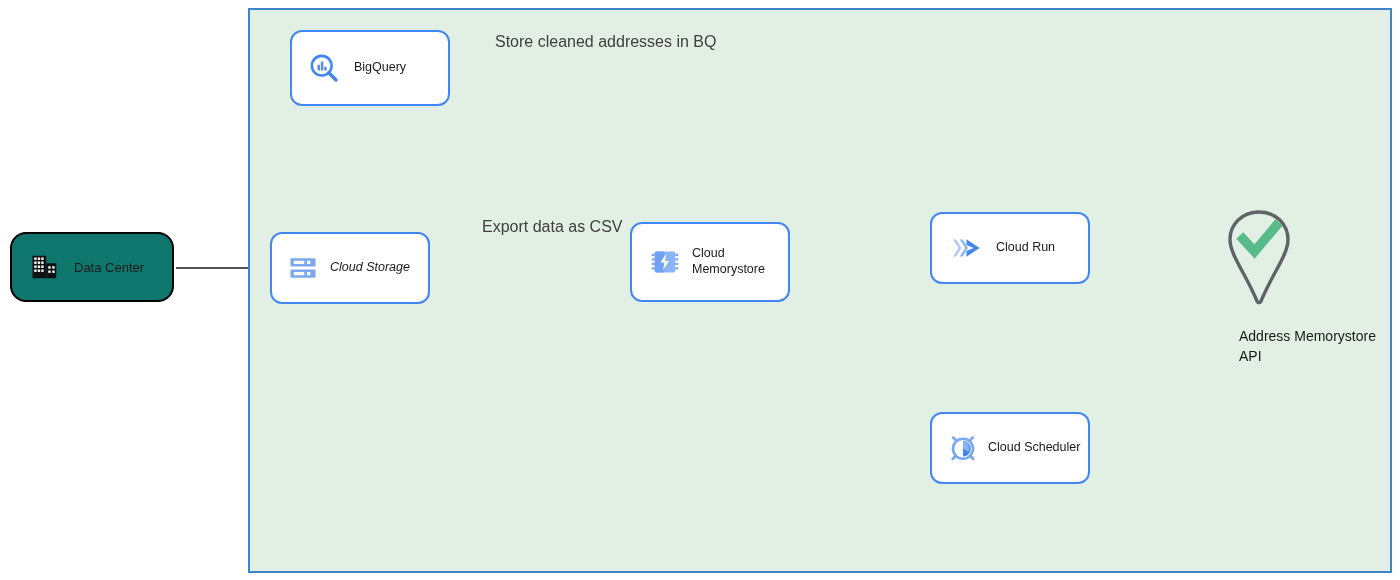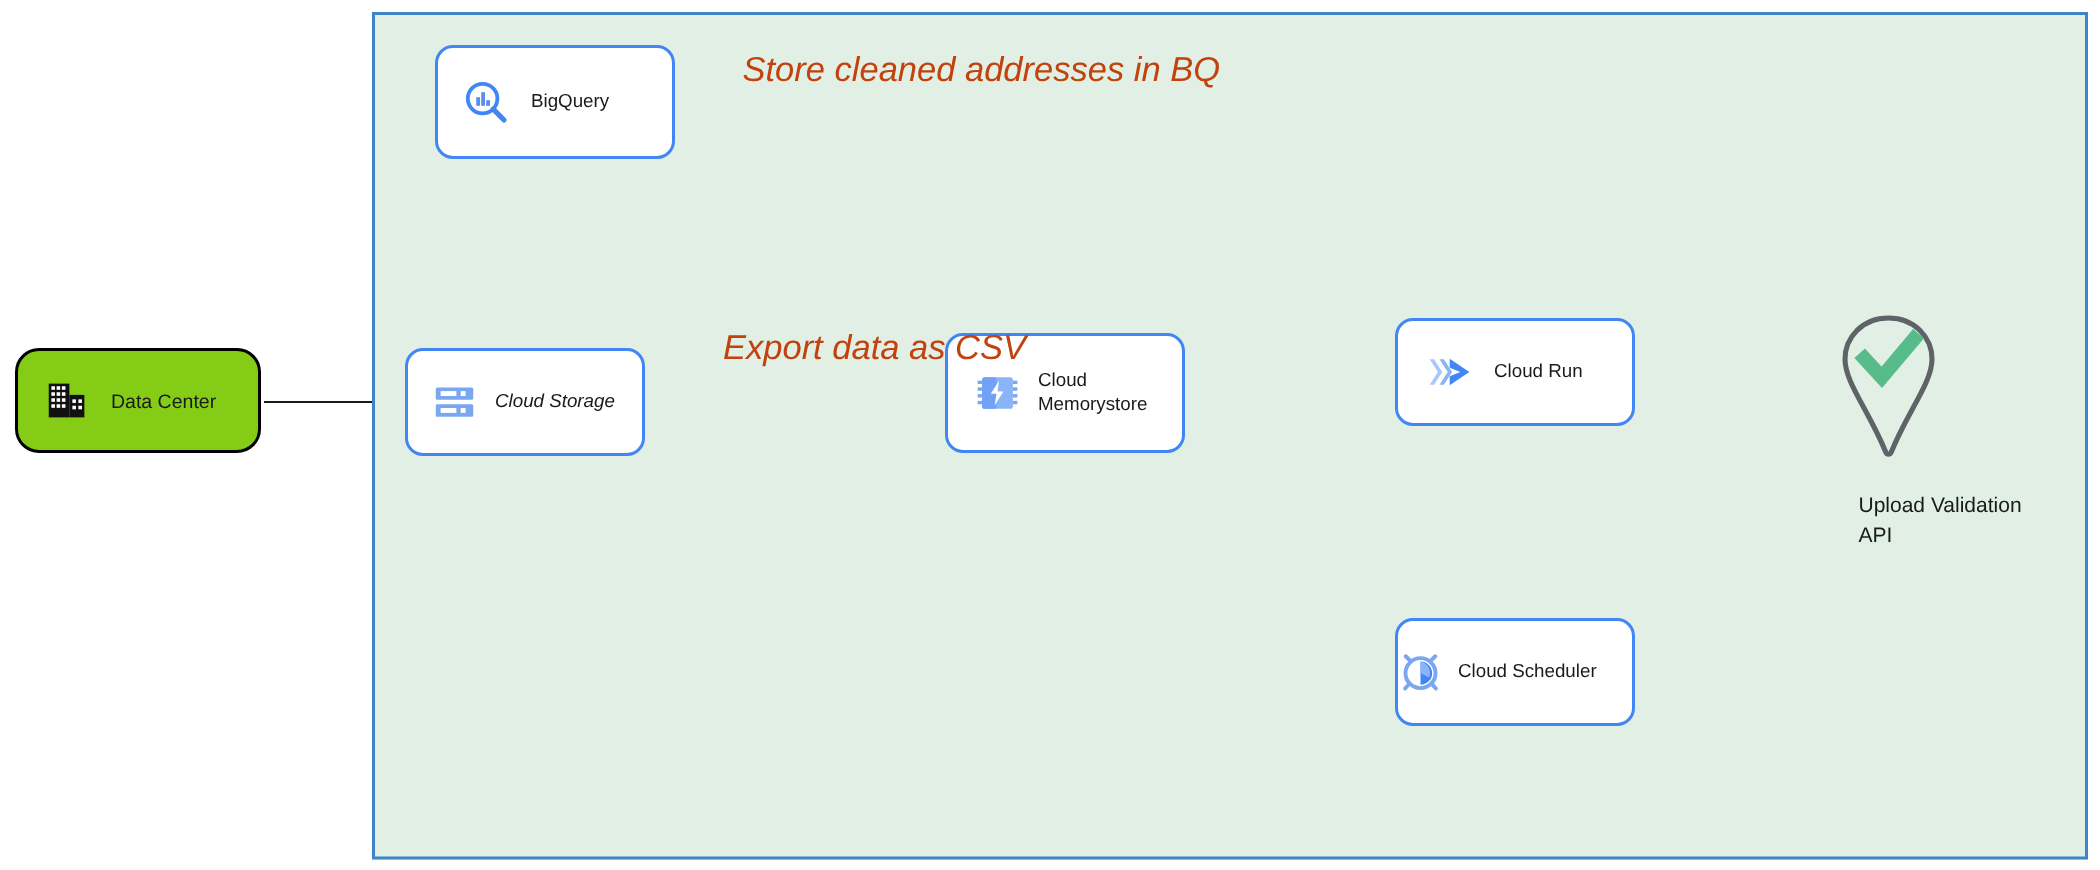--- a/index.html
+++ b/index.html
@@ -42,44 +42,43 @@
     line-height: 1.25;
     white-space: pre-line;
   }
   .gcp-node .nicon {
     flex: 0 0 auto;
     display: flex;
     align-items: center;
     justify-content: center;
   }
   .onprem-node {
-    background: #84cc16;
+    background: #0f766e;
     border: 2.5px solid #000000;
     border-radius: 16px;
   }
   .onprem-node .nlabel {
     font-size: 13px;
     color: #1a1a1a;
   }
   .caption {
     position: absolute;
     font-size: 17.5px;
     color: #1a1a1a;
     line-height: 1.42;
     white-space: pre-line;
     z-index: 3;
   }
   .edge-label {
     position: absolute;
-    font-size: 23px;
-    color: #c2410c;
+    font-size: 16px;
+    color: #404040;
     line-height: 1.35;
     white-space: pre-line;
     z-index: 4;
-    font-style: italic;
   }
   .pin-label {
     position: absolute;
     font-size: 14px;
     color: #1a1a1a;
     line-height: 1.45;
     white-space: pre-line;
     z-index: 3;
   }
   #zone {
@@ -226,21 +225,21 @@
     <span class="nicon" style="width:34px;height:32px;margin-right:12px;">
       <svg width="34" height="32" viewBox="0 0 26 24" xmlns="http://www.w3.org/2000/svg">
         <path d="M2.4 5.5 L6.6 12 L2.4 18.5 L4.6 18.5 L8.8 12 L4.6 5.5 Z" fill="#a8c7fa"></path>
         <path d="M7.4 5.5 L11.6 12 L7.4 18.5 L9.6 18.5 L13.8 12 L9.6 5.5 Z" fill="#8ab4f8"></path>
         <path d="M12.6 5.3 L22.6 12 L12.6 18.7 L12.6 14.2 L18 12 L12.6 9.8 Z" fill="#4285f4"></path>
       </svg>
     </span>
     <span class="nlabel">Cloud Run</span>
   </div>
 
-  <div class="node gcp-node" style="left:930px; top:412px; width:160px; height:72px; ">
+  <div class="node gcp-node" style="left:930px; top:412px; width:160px; height:72px; padding-left:16px;">
     <span class="nicon" style="width:30px;height:30px;margin-right:10px;">
       <svg width="30" height="30" viewBox="0 0 24 24" xmlns="http://www.w3.org/2000/svg">
         <line x1="4.1" y1="3.6" x2="6.6" y2="6.1" stroke="#7aa7f0" stroke-width="2.1" stroke-linecap="round"></line>
         <line x1="19.9" y1="3.6" x2="17.4" y2="6.1" stroke="#7aa7f0" stroke-width="2.1" stroke-linecap="round"></line>
         <line x1="5.6" y1="18.8" x2="3.8" y2="20.8" stroke="#7aa7f0" stroke-width="2.1" stroke-linecap="round"></line>
         <line x1="18.4" y1="18.8" x2="20.2" y2="20.8" stroke="#7aa7f0" stroke-width="2.1" stroke-linecap="round"></line>
         <circle cx="12" cy="12.6" r="8" fill="none" stroke="#7aa7f0" stroke-width="2.1"></circle>
         <path d="M12 6.4 A6.2 6.2 0 0 1 12 18.8 Z" fill="#4285f4"></path>
         <path d="M12 6.4 L12 12.6 L16.6 14.9 A6.2 6.2 0 0 0 12 6.4 Z" fill="#8ab4f8"></path>
       </svg>
@@ -248,21 +247,21 @@
     <span class="nlabel">Cloud Scheduler</span>
   </div>
 
   <div class="pin-wrap" style="left:1222px; top:208px; width:74px; height:100px;">
     <svg width="74" height="100" viewBox="0 0 74 100" xmlns="http://www.w3.org/2000/svg">
       <path d="M37 4 C19.5 4 8 17 8 31.5 C8 47 24 66 35.2 93.5 C35.8 95.2 38.2 95.2 38.8 93.5 C50 66 66 47 66 31.5 C66 17 54.5 4 37 4 Z" fill="none" stroke="#5f6368" stroke-width="3.4" stroke-linejoin="round"></path>
       <path d="M21 31 L32.5 43.5 L54 18" fill="none" stroke="#57bb8a" stroke-width="9.5" stroke-linecap="square" stroke-linejoin="miter"></path>
     </svg>
   </div>
 
-  <div class="pin-label" style="left:1239px; top:326px; width:150px;">Upload Validation
+  <div class="pin-label" style="left:1239px; top:326px; width:150px;">Address Memorystore
 API</div>
 
   <div class="edge-label" style="left:495px; top:31px;">Store cleaned addresses in BQ</div>
 
   <div class="edge-label" style="left:455px; top:216px;margin-left:27px;">Export data as CSV</div>
 
 
 
 
 </div>

